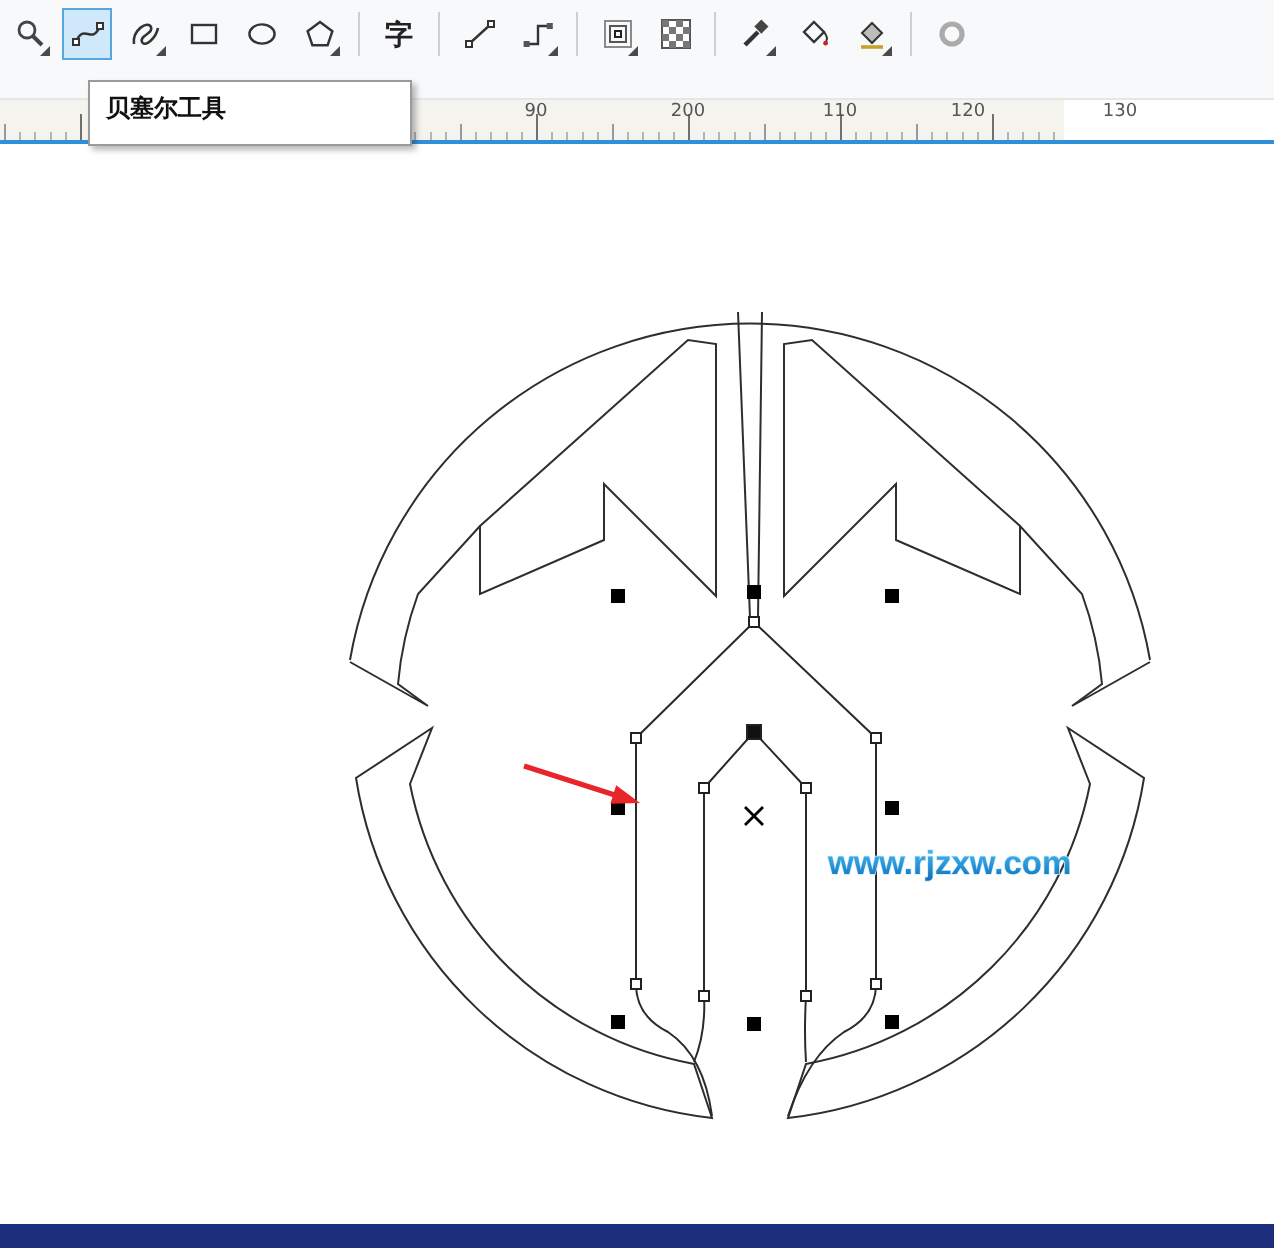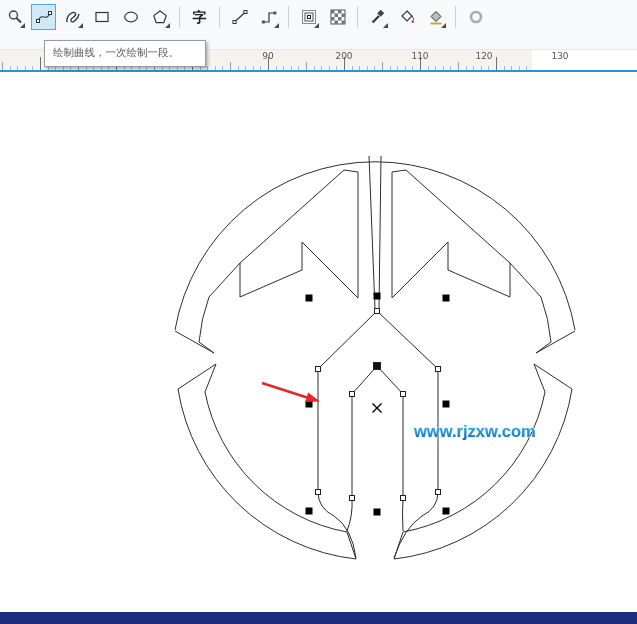--- a/index.html
+++ b/index.html
@@ -253,18 +253,18 @@
       <g>
         <line x1="262" y1="383" x2="307" y2="397.4" stroke="#e8252a" stroke-width="2.6"></line>
         <polygon points="320,401.5 305.2,401.9 308.1,392.6" fill="#e8252a"></polygon>
       </g>
 
       <text x="414" y="437" font-family="Liberation Sans, sans-serif" font-size="16.5" font-weight="bold" fill="url(#wm)" stroke="#cfeefc" stroke-width="0.8" paint-order="stroke">www.rjzxw.com</text>
     </svg>
   </div>
 
   <div class="tooltip">
-    <div class="tt-desc">绘制曲线，一次绘制一段。</div>
+    <div class="tt-title">贝塞尔工具</div>
   </div>
 
   <div class="bottombar"></div>
 
 </div>
 
 </body></html>

